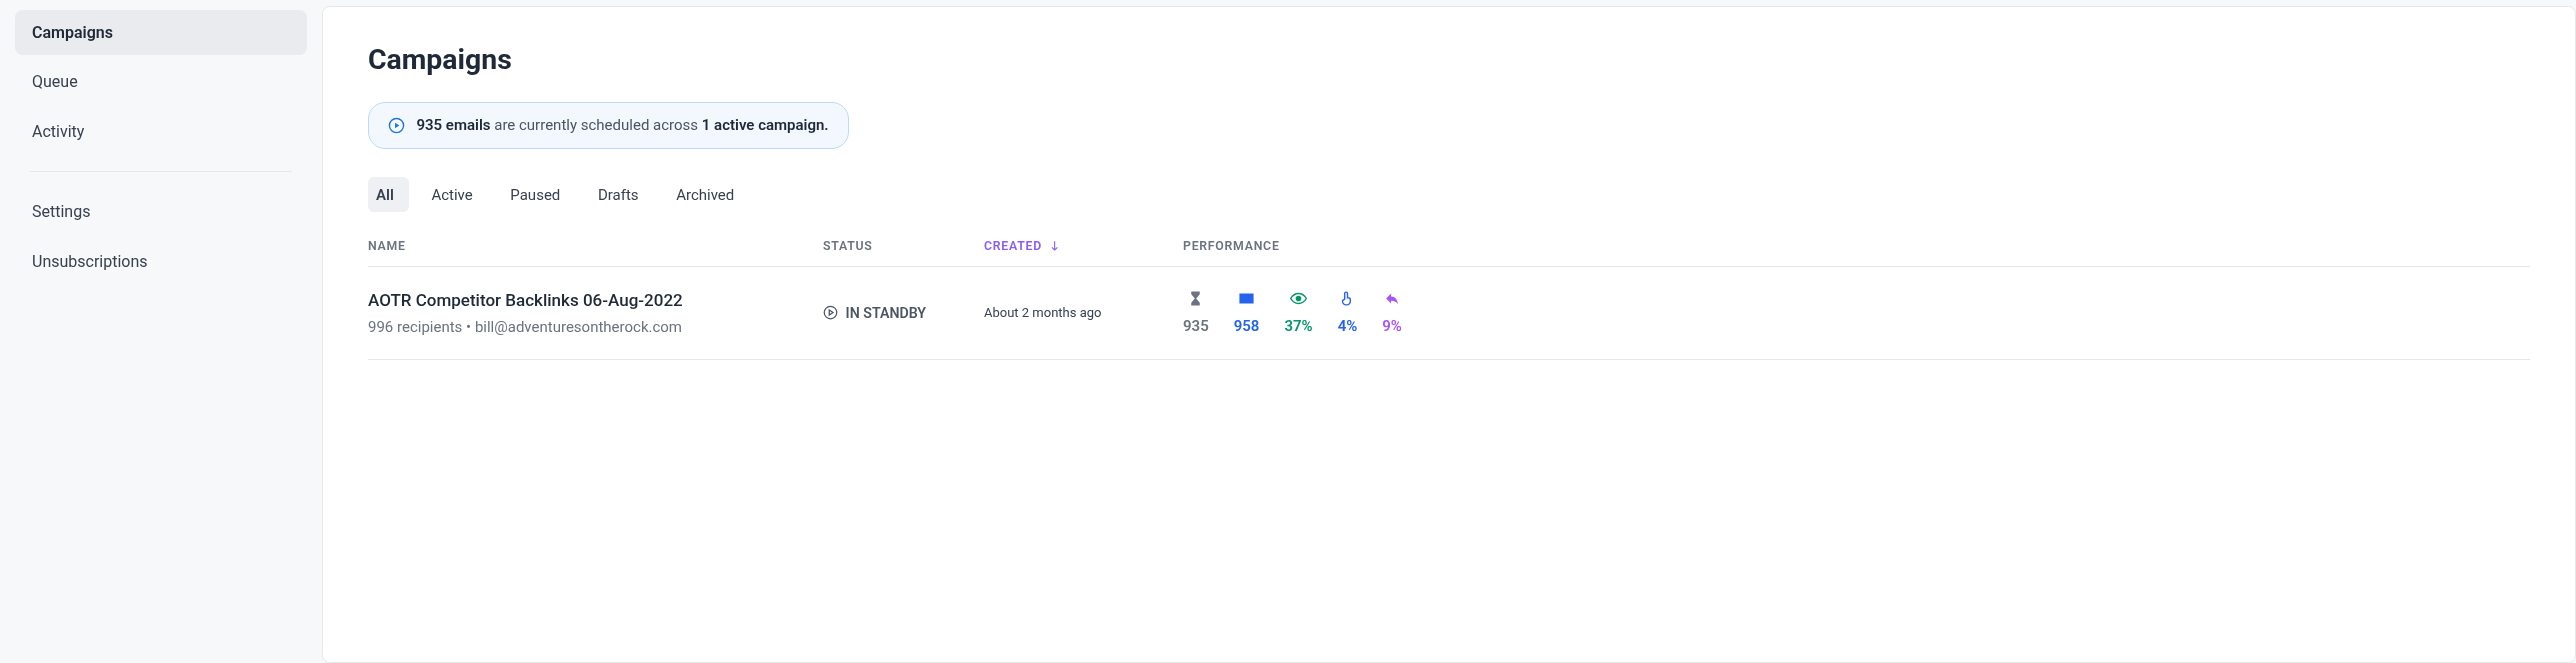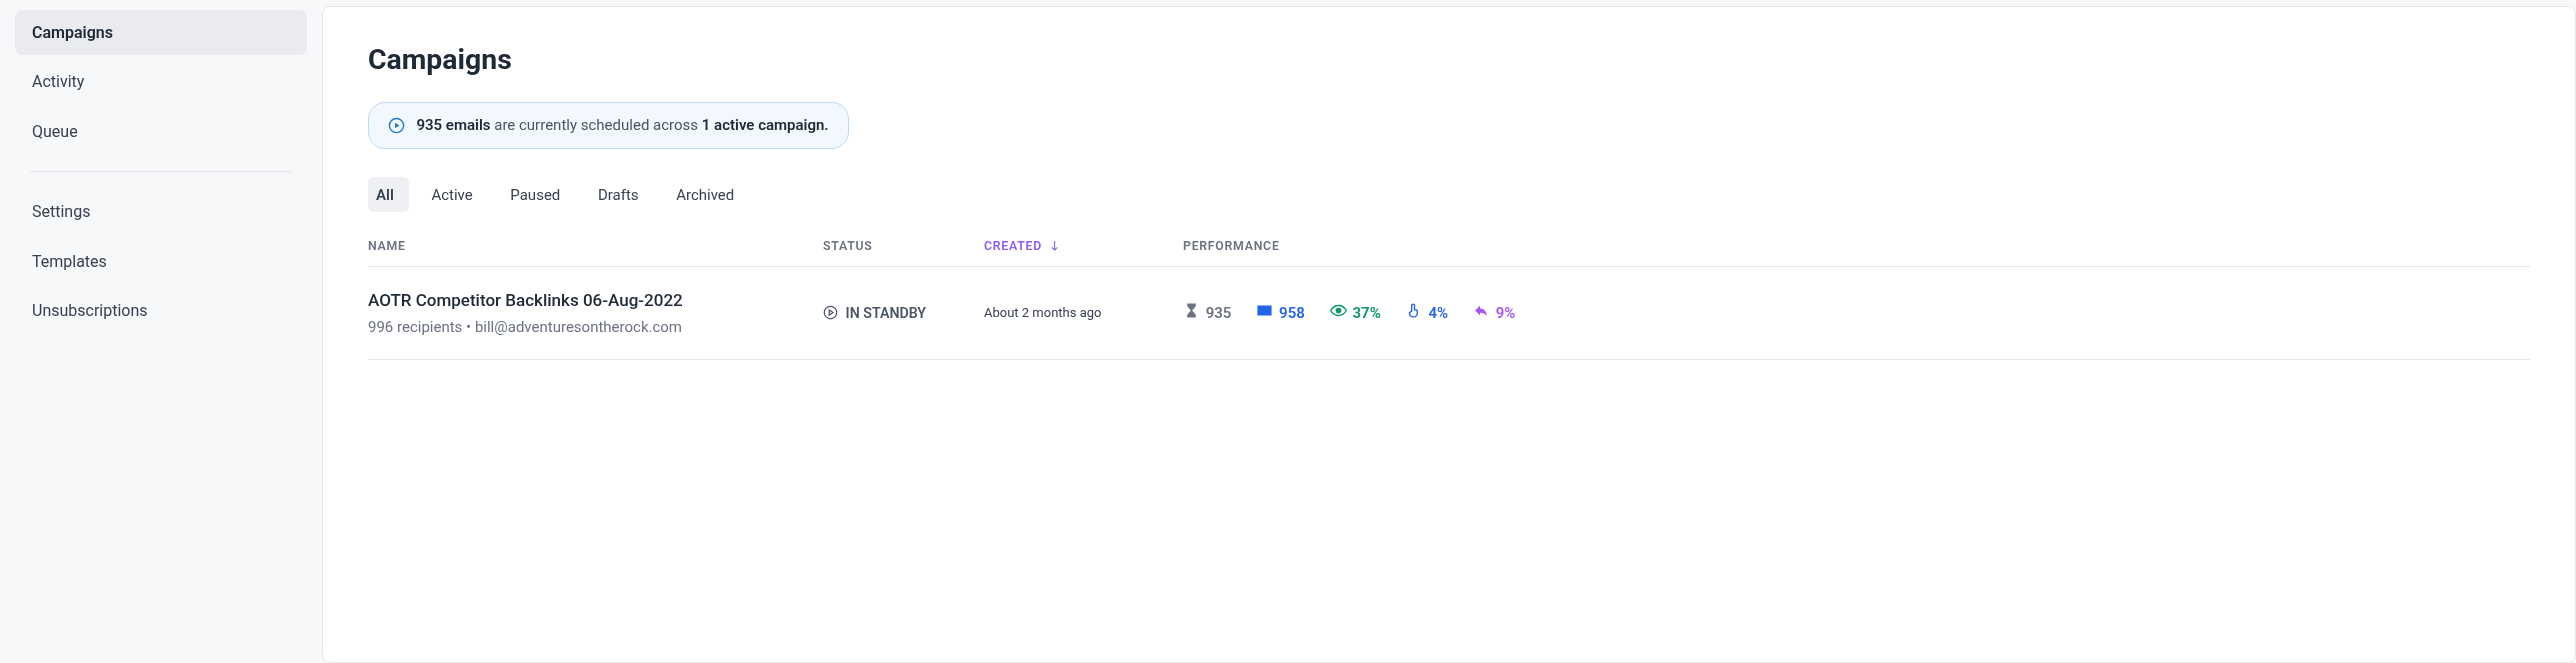--- a/index.html
+++ b/index.html
@@ -130,39 +130,38 @@
       font-size: 13px;
       color: #374151;
     }
     .perf-cell {
       display: flex;
       align-items: center;
       gap: 25px;
       font-size: 15px;
       font-weight: 600;
     }
-    .metric { display:flex; align-items:center; gap:5.7px; }
+    .metric { display:flex; align-items:center; gap:5.7px;flex-direction:column; }
     .metric svg { width:17px; height:17px; }
     .m-queue { color:#6b7280; }
     .m-sent { color:#2563eb; }
     .m-open { color:#059669; }
     .m-click { color:#2563eb; }
     .m-reply { color:#a855f7; }
     .sort-icon { display:inline-flex; width:13.3px; height:13.3px; }
   </style>
 </head>
 <body>
 
 <nav class="sidebar">
   <div class="sidebar-item active"><span>Campaigns</span></div>
+  <div class="sidebar-item"><span>Queue</span></div>
   <div class="sidebar-item"><span>Activity</span></div>
-  <div class="sidebar-item"><span>Queue</span></div>
   <hr class="sidebar-divider">
   <div class="sidebar-item"><span>Settings</span></div>
-  <div class="sidebar-item"><span>Templates</span></div>
   <div class="sidebar-item"><span>Unsubscriptions</span></div>
 </nav>
 
 <main class="main">
   <h1 class="page-title">Campaigns</h1>
 
   <div class="info-banner">
     <span class="info-play-icon">
       <svg viewBox="0 0 24 24" fill="none" stroke="currentColor" stroke-width="2">
           <circle cx="12" cy="12" r="10"></circle>

